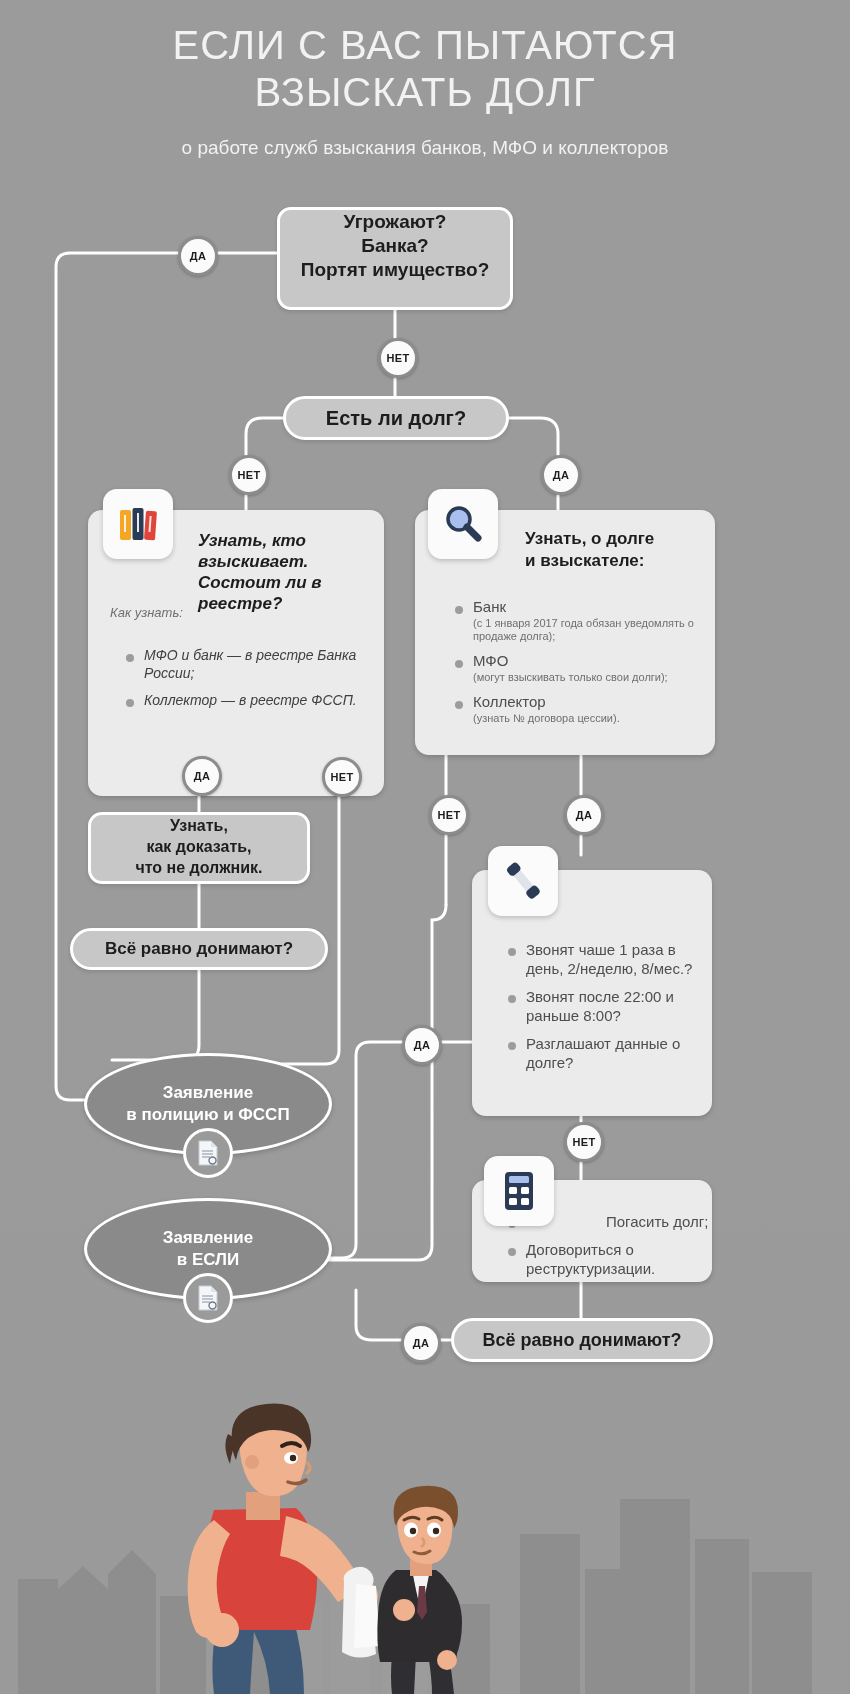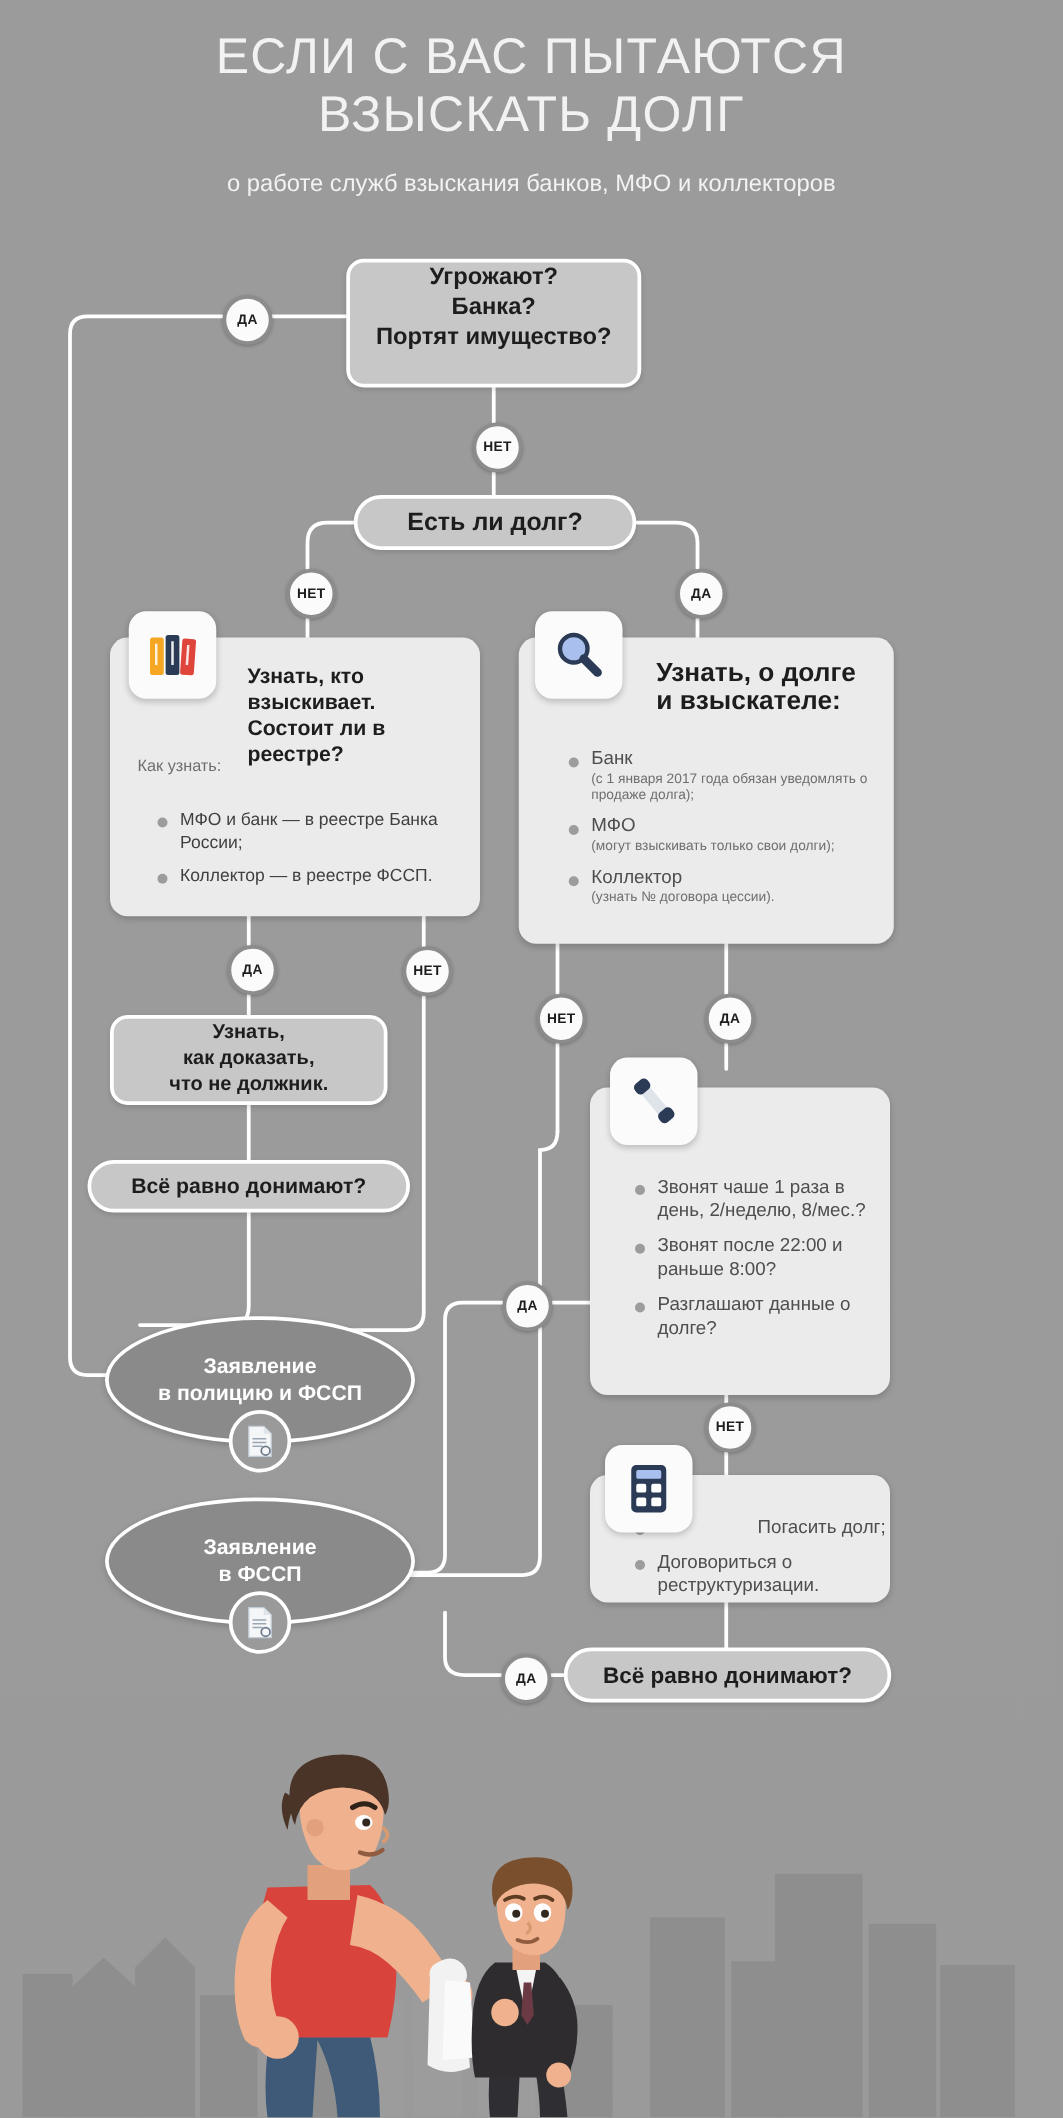--- a/index.html
+++ b/index.html
@@ -162,21 +162,21 @@
   </div>
   <div class="badge" style="left:178px;top:236px;">ДА</div>
   <div class="badge" style="left:378px;top:338px;">НЕТ</div>
 
   <div class="node pillbox" style="left:283px;top:396px;width:226px;height:44px;font-size:20px;">
     <span>Есть ли долг?</span>
   </div>
   <div class="badge" style="left:229px;top:455px;">НЕТ</div>
   <div class="badge" style="left:541px;top:455px;">ДА</div>
 
-  <div class="node lcard" style="left:88px;top:510px;width:296px;height:223px;">
+  <div class="node lcard" style="left:88px;top:510px;width:296px;height:286px;font-style:italic;">
     <div style="position:absolute;left:110px;top:20px;width:170px;font-size:17px;line-height:21px;white-space:pre-line;" class="hd">Узнать, кто
 взыскивает.
 Состоит ли в
 реестре?</div>
     <div style="position:absolute;left:22px;top:95px;font-size:13px;color:#6f6f6f;">Как узнать:</div>
     <ul class="bl" style="position:absolute;left:20px;top:120px;width:252px;font-size:14px;line-height:18px;color:#404040;">
       <li>МФО и банк — в реестре Банка России;</li>
       <li>Коллектор — в реестре ФССП.</li>
     </ul>
   </div>
@@ -188,21 +188,21 @@
       <rect x="17.5" y="7" width="11" height="32" rx="2" fill="#2b3a55"></rect>
       <rect x="22" y="12" width="2" height="19" fill="#ffffff" opacity=".9"></rect>
       <rect x="30" y="10" width="11" height="29" rx="2" fill="#e0453c" transform="rotate(4 35 24)"></rect>
       <rect x="34" y="15" width="2" height="16" fill="#ffffff" opacity=".85" transform="rotate(4 35 24)"></rect>
     </svg>
   </div>
   <div class="badge" style="left:182px;top:756px;">ДА</div>
   <div class="badge" style="left:322px;top:757px;">НЕТ</div>
 
   <div class="node lcard" style="left:415px;top:510px;width:300px;height:245px;">
-    <div style="position:absolute;left:110px;top:18px;width:180px;font-size:21px;line-height:22px;white-space:pre-line;" class="hd">Узнать, о долге
+    <div style="position:absolute;left:110px;top:18px;width:180px;font-size:17px;line-height:22px;white-space:pre-line;" class="hd">Узнать, о долге
 и взыскателе:</div>
     <ul class="bl" style="position:absolute;left:22px;top:72px;width:262px;font-size:15px;line-height:18px;color:#4e4e4e;">
       <li>
         <span>Банк</span>
         <span class="sub">(с 1 января 2017 года обязан уведомлять  о продаже долга);</span>
       </li>
       <li>
         <span>МФО</span>
         <span class="sub">(могут взыскивать только свои долги);</span>
       </li>
@@ -292,21 +292,21 @@
           <path d="M6 15 h11"></path>
           <path d="M6 18 h8"></path>
       </g>
       <circle cx="16.5" cy="21.5" r="3.5" fill="none" stroke="#6f7b8a" stroke-width="1.4"></circle>
     </svg>
   </div>
 
   <div class="oval" style="left:84px;top:1198px;width:242px;height:96px;">
     <div>
       <div>Заявление</div>
-      <div>в ФССП</div>
+      <div>в ЕСЛИ</div>
     </div>
   </div>
   <div class="docbadge" style="left:183px;top:1273px;">
     <svg width="24" height="28" viewBox="0 0 24 28">
       <path d="M3 2 h12 l6 6 v18 h-18 z" fill="#f4f6f8" stroke="#c3ccd6" stroke-width="1"></path>
       <path d="M15 2 v6 h6" fill="#dfe4ea"></path>
       <g stroke="#9aa6b4" stroke-width="1.2">
         <path d="M6 12 h11"></path>
           <path d="M6 15 h11"></path>
           <path d="M6 18 h8"></path>

